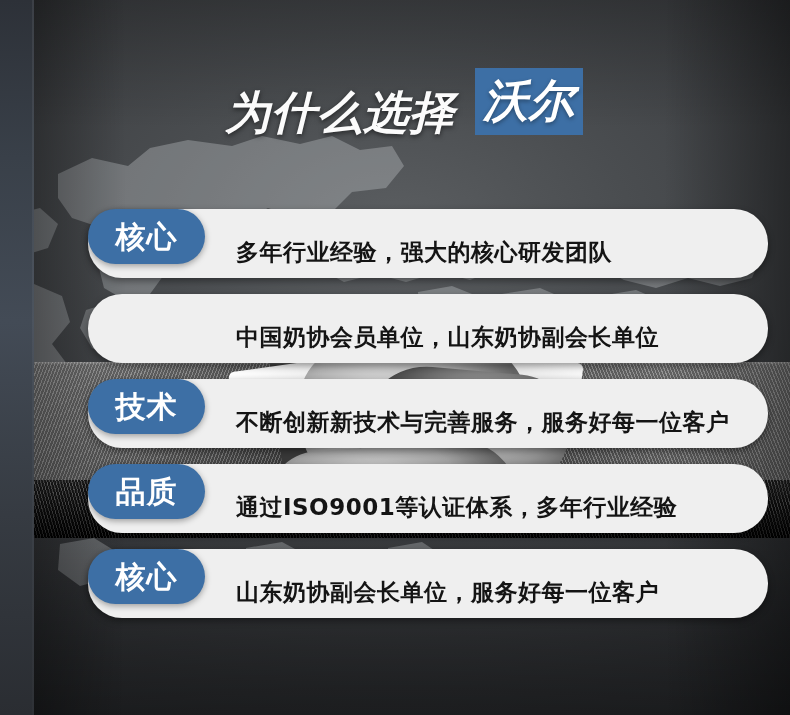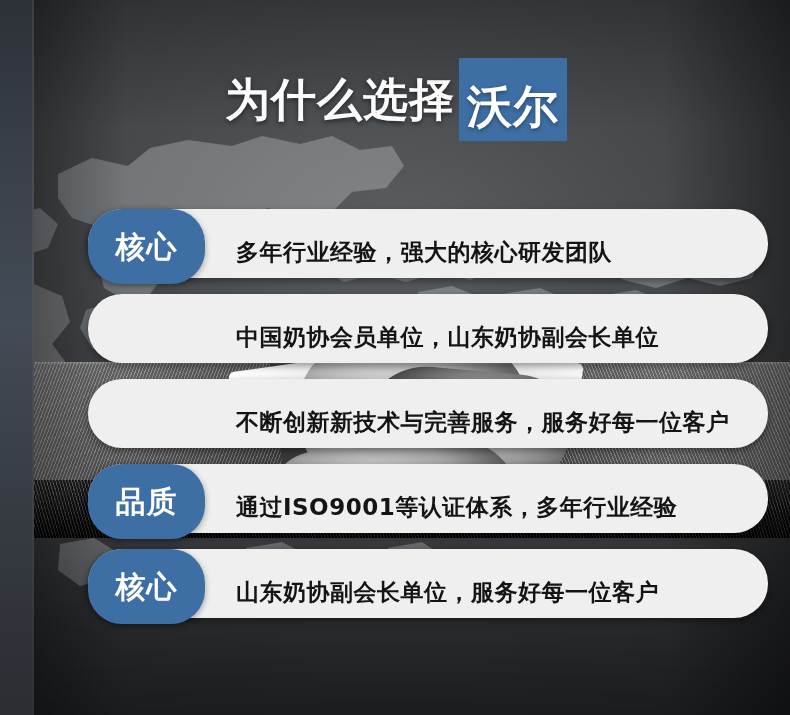--- a/index.html
+++ b/index.html
@@ -116,41 +116,42 @@
   .photo-band .edge-top {
     position: absolute; left: 0; top: 0; width: 790px; height: 3px;
     background: linear-gradient(180deg, rgba(255,255,255,.28), rgba(255,255,255,0));
   }
 
   
   .title-wrap {
     position: absolute;
     left: 225px; top: 63px;
     display: flex;
-    align-items: center;
+    align-items: flex-end;
     height: 72px;
+    font-style: italic;
   }
   .title-plain {
     font-family: "DejaVu Serif", "Liberation Serif", serif;
     font-weight: 700;
     font-size: 45px;
     letter-spacing: 1px;
     color: #fbfbfb;
     text-shadow: 0 2px 5px rgba(0,0,0,.55);
     line-height: 1;
   }
   .title-hl {
     font-family: "DejaVu Serif", "Liberation Serif", serif;
     font-weight: 700;
     font-size: 45px;
     letter-spacing: 1px;
     color: #ffffff;
     background: #3d6fa5;
-    padding: 26px 8px 12px 8px;
-    margin-left: 4px;
+    padding: 10px 8px 12px 8px;
+    margin-left: 20px;
     line-height: 1;
     text-shadow: 0 2px 4px rgba(0,0,0,.35);
   }
 
   
   .rows {
     position: absolute;
     left: 0; top: 0;
     width: 790px; height: 715px;
   }
@@ -164,21 +165,21 @@
     position: absolute;
     left: 0; top: 0;
     width: 680px; height: 69px;
     background: #efefef;
     border-radius: 34px;
     box-shadow: 0 3px 7px rgba(0,0,0,.40);
   }
   .row-badge {
     position: absolute;
     left: 0; top: 0;
-    width: 117px; height: 75px;
+    width: 117px; height: 55px;
     background: #3d6fa5;
     border-radius: 34px;
     display: flex;
     align-items: center;
     justify-content: center;
     box-shadow: 0 2px 6px rgba(0,0,0,.35);
   }
   .row-badge-label {
     font-family: "DejaVu Sans", "Liberation Sans", sans-serif;
     font-weight: 700;
@@ -264,20 +265,23 @@
     </div>
 
     <div class="row" style="top:294px">
       <div class="row-card"></div>
       <div class="row-text">中国奶协会员单位，山东奶协副会长单位</div>
     </div>
 
     <div class="row" style="top:379px">
       <div class="row-card"></div>
       <div class="row-text">不断创新新技术与完善服务，服务好每一位客户</div>
+      <div class="row-badge">
+        <span class="row-badge-label">技术</span>
+      </div>
     </div>
 
     <div class="row" style="top:464px">
       <div class="row-card"></div>
       <div class="row-text">通过ISO9001等认证体系，多年行业经验</div>
       <div class="row-badge">
         <span class="row-badge-label">品质</span>
       </div>
     </div>
 

